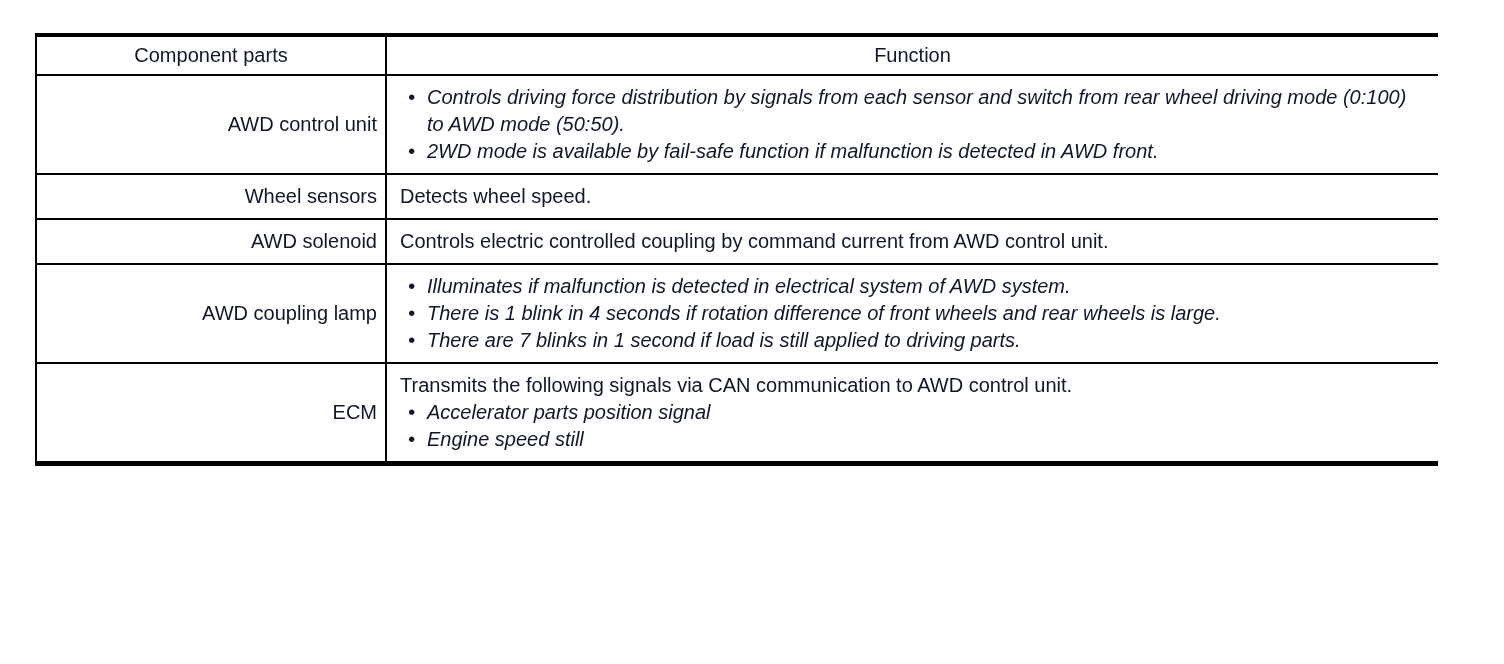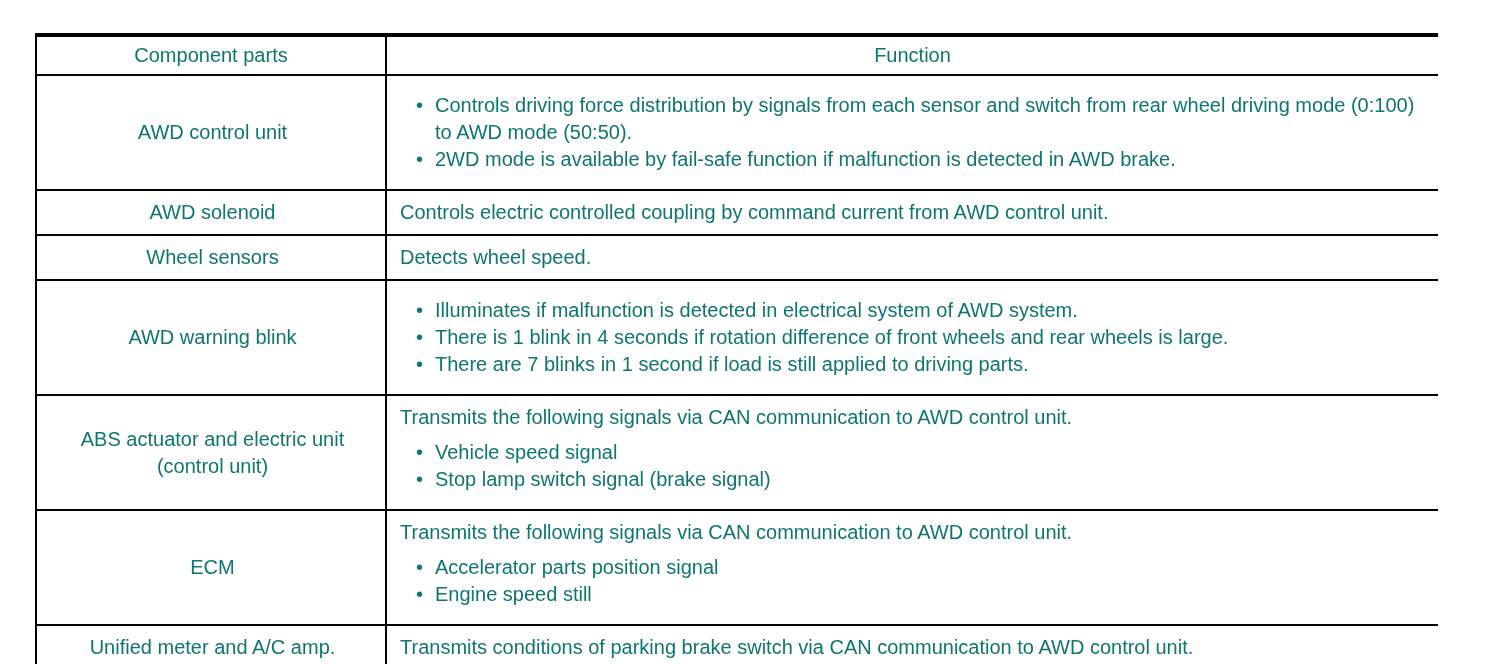--- a/index.html
+++ b/index.html
@@ -6,21 +6,21 @@
     margin: 0;
     padding: 0;
     background: #ffffff;
   }
   .page {
     position: relative;
     width: 1504px;
     height: 664px;
     background: #ffffff;
     font-family: "Liberation Sans", sans-serif;
-    color: #0f766e;
+    color: #0f172a;
   }
   table.spec-table {
     position: absolute;
     left: 35px;
     top: 33px;
     width: 1403px;
     border-collapse: collapse;
     table-layout: fixed;
     font-size: 20px;
     line-height: 27px;
@@ -36,36 +36,37 @@
   th:last-child, td:last-child {
     border-right: none;
   }
   th {
     text-align: center;
     padding: 5px 8px;
   }
   td.comp {
     padding: 8px 8px 8px 11px;
     vertical-align: middle;
-    text-align: center;
+    text-align: right;
     white-space: pre-line;
     margin-left: 24px;
   }
   td.func {
     padding: 8px 14px 8px 13px;
     vertical-align: middle;
     text-align: left;
   }
   td.func .intro {
     margin: 0;
   }
   td.func ul {
-    margin: 8px;
+    margin: 0;
     padding: 0;
     list-style: none;
+    font-style: italic;
   }
   td.func li {
     position: relative;
     padding-left: 27px;
   }
   td.func li::before {
     content: "\2022";
     position: absolute;
     left: 8px;
     top: 0;
@@ -86,72 +87,54 @@
         <th>Function</th>
       </tr>
     </thead>
     <tbody>
         <tr>
     <td class="comp">AWD control unit</td>
     <td class="func">
 
       <ul>
               <li>Controls driving force distribution by signals from each sensor and switch from rear wheel driving mode (0:100) to AWD mode (50:50).</li>
-              <li>2WD mode is available by fail-safe function if malfunction is detected in AWD brake.</li>
+              <li>2WD mode is available by fail-safe function if malfunction is detected in AWD front.</li>
             </ul>
+    </td>
+  </tr>
+        <tr>
+    <td class="comp">Wheel sensors</td>
+    <td class="func">
+      <div class="intro">Detects wheel speed.</div>
+
     </td>
   </tr>
         <tr>
     <td class="comp">AWD solenoid</td>
     <td class="func">
       <div class="intro">Controls electric controlled coupling by command current from AWD control unit.</div>
 
     </td>
   </tr>
         <tr>
-    <td class="comp">Wheel sensors</td>
-    <td class="func">
-      <div class="intro">Detects wheel speed.</div>
-
-    </td>
-  </tr>
-        <tr>
-    <td class="comp">AWD warning blink</td>
+    <td class="comp">AWD coupling lamp</td>
     <td class="func">
 
       <ul>
               <li>Illuminates if malfunction is detected in electrical system of AWD system.</li>
               <li>There is 1 blink in 4 seconds if rotation difference of front wheels and rear wheels is large.</li>
               <li>There are 7 blinks in 1 second if load is still applied to driving parts.</li>
-            </ul>
-    </td>
-  </tr>
-        <tr>
-    <td class="comp">ABS actuator and electric unit
-(control unit)</td>
-    <td class="func">
-      <div class="intro">Transmits the following signals via CAN communication to AWD control unit.</div>
-      <ul>
-              <li>Vehicle speed signal</li>
-              <li>Stop lamp switch signal (brake signal)</li>
             </ul>
     </td>
   </tr>
         <tr>
     <td class="comp">ECM</td>
     <td class="func">
       <div class="intro">Transmits the following signals via CAN communication to AWD control unit.</div>
       <ul>
               <li>Accelerator parts position signal</li>
               <li>Engine speed still</li>
             </ul>
     </td>
   </tr>
-        <tr>
-    <td class="comp">Unified meter and A/C amp.</td>
-    <td class="func">
-      <div class="intro">Transmits conditions of parking brake switch via CAN communication to AWD control unit.</div>
-
-    </td>
-  </tr>
       </tbody>
   </table>
 </div>
 
 </body></html>

